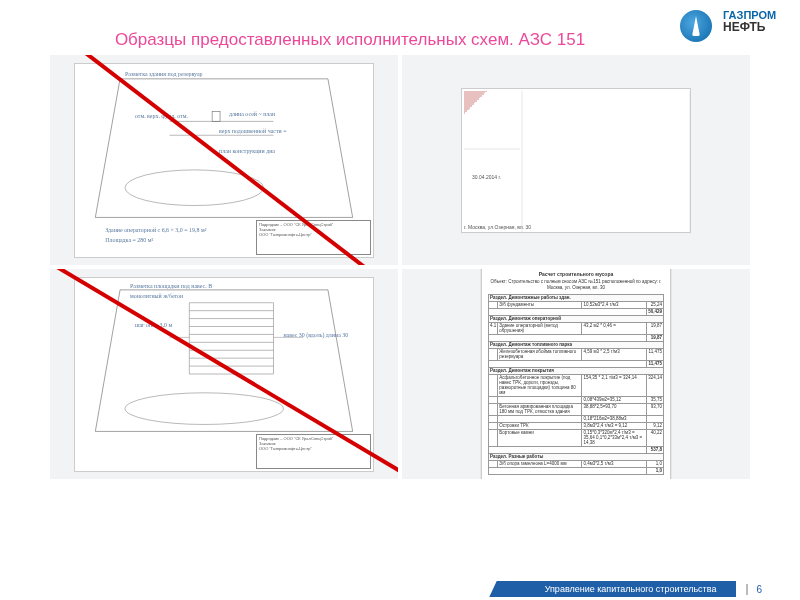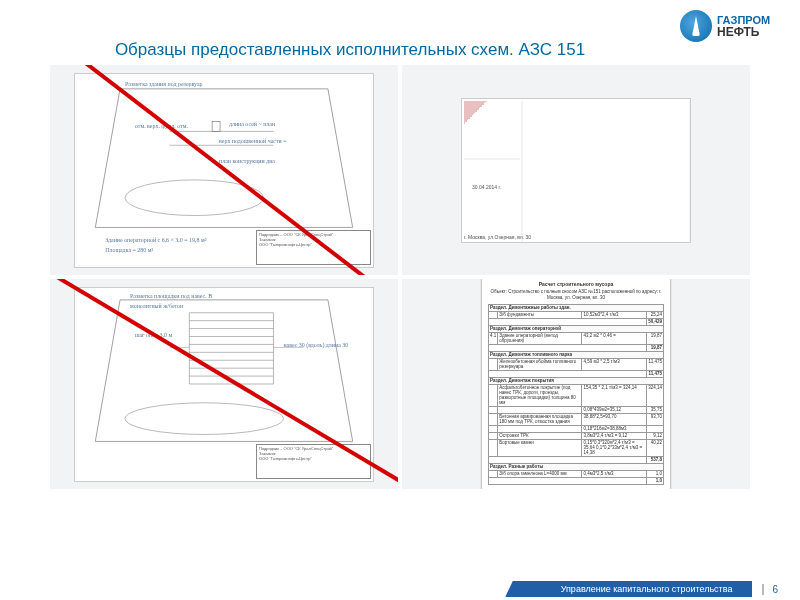--- a/index.html
+++ b/index.html
@@ -11,31 +11,30 @@
     position: relative;
     overflow: hidden;
   }
   .header {
     display: flex;
     justify-content: space-between;
     align-items: flex-start;
     padding: 10px 20px 5px 20px;
   }
   .title {
-    color: #0369a1;
+    color: #ec4899;
     font-size: 17px;
     text-align: center;
     flex: 1;
-    margin-top: 30px;
+    margin-top: 20px;
   }
   .logo {
     width: 100px;
     display: flex;
-    align-items: center;
-    gap: 5px;
+    gap: 11px;
   }
   .logo-icon {
     width: 32px;
     height: 32px;
     background: radial-gradient(circle at 40% 40%, #4da6e0, #0b67a8);
     border-radius: 50%;
     position: relative;
   }
   .logo-icon::after {
     content: "";
@@ -127,21 +126,21 @@
   .tabledoc td { border: 0.5px solid #999; padding: 0.5px 1px; font-size: 4.5px; vertical-align: top; }
   .tabledoc td.r { text-align: right; }
   .tabledoc .sect td { font-weight: bold; background: #fafafa; }
   .footer {
     position: absolute;
     bottom: 0; left: 0; right: 0;
     height: 22px;
     display: flex;
     justify-content: flex-end;
     align-items: center;
-    padding-right: 22px;
+    padding-right: 38px;
     gap: 10px;
     font-size: 10px;
   }
   .footer-label {
     background: #1f5fa8;
     color: #fff;
     padding: 3px 20px 3px 40px;
     font-size: 9px;
     position: relative;
   }

